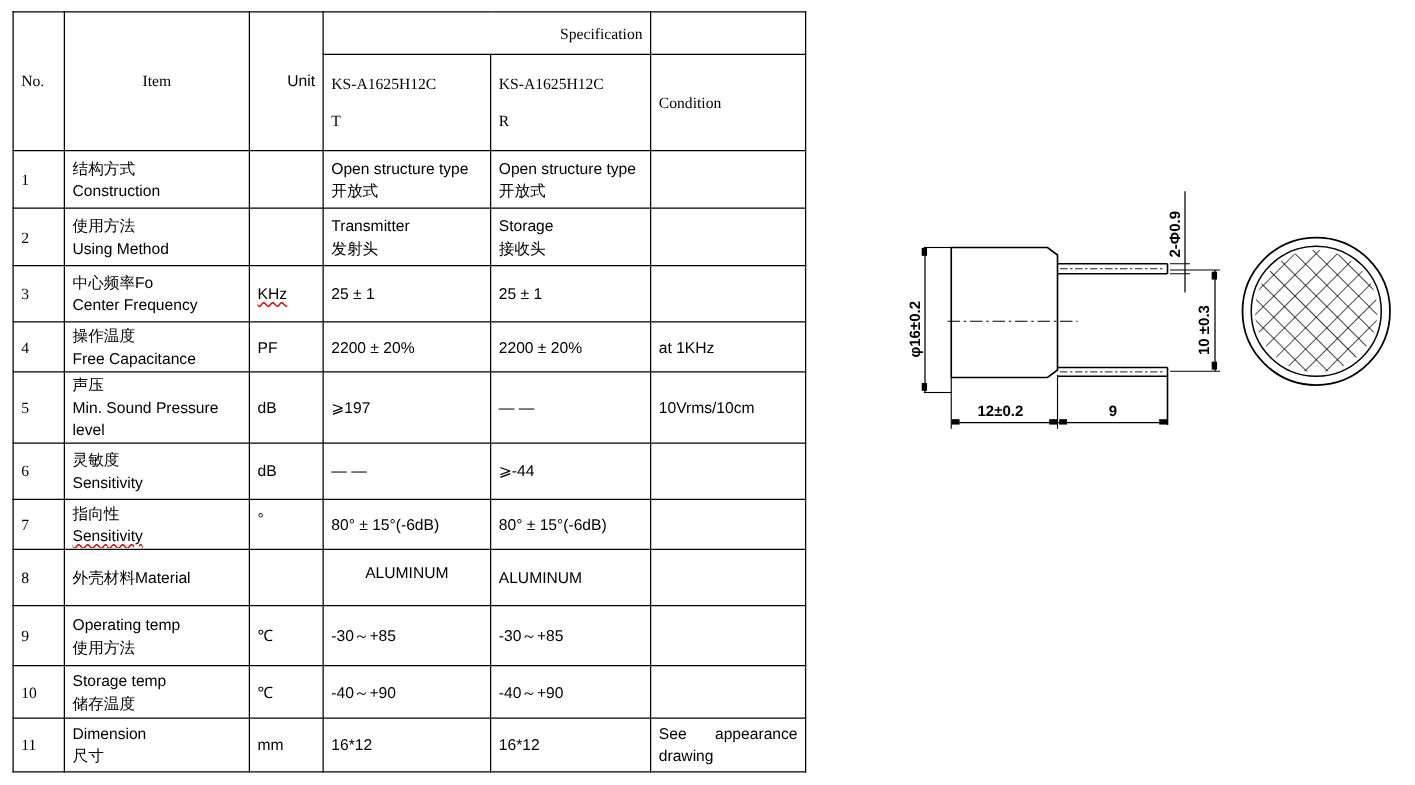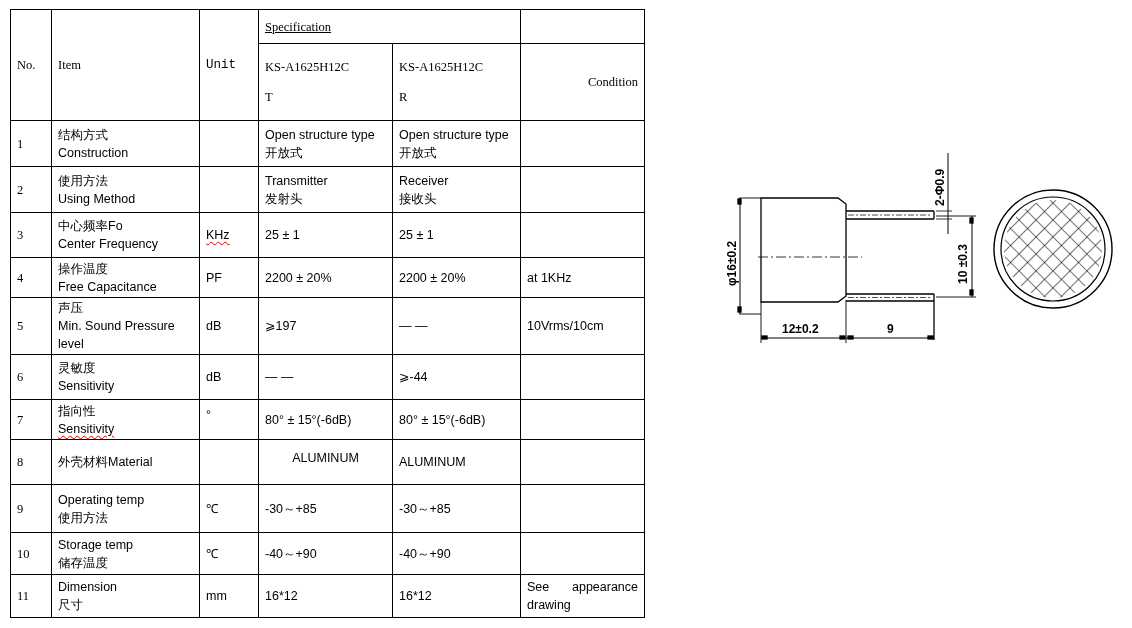--- a/index.html
+++ b/index.html
@@ -1,24 +1,24 @@
 <!DOCTYPE html>
 <html><head>
 <meta charset="utf-8">
 <style>
   html, body { margin: 0; padding: 0; background: #ffffff; }
   body { width: 1132px; height: 628px; position: relative; overflow: hidden; font-family: "Liberation Sans", sans-serif; color: #000; }
   table.spec { position: absolute; left: 10px; top: 9px; border-collapse: collapse; table-layout: fixed; width: 634px; }
   table.spec td { border: 1.5px solid #000; padding: 0 6px; vertical-align: middle; font-size: 12.5px; line-height: 18px; }
   .no { font-family: "Liberation Serif", serif; font-size: 17px; }
-  .hdr-item { font-family: "Liberation Serif", serif; font-size: 12px; }
-  .hdr-unit { text-align: left; font-family: Liberation Mono, monospace; font-size: 17px; }
-  .hdr-spec { text-align: left; font-family: "Liberation Serif", serif; font-size: 12px; text-decoration: underline; }
+  .hdr-item { text-align: center; font-family: "Liberation Serif", serif; font-size: 12px; }
+  .hdr-unit { text-align: right; font-family: Liberation Sans, sans-serif; font-size: 17px; }
+  .hdr-spec { text-align: right; font-family: "Liberation Serif", serif; font-size: 12px; }
   .hdr-model { text-align: left; font-family: "Liberation Serif", serif; font-size: 15px; line-height: 30px !important; }
-  .hdr-cond { text-align: right; font-family: "Liberation Serif", serif; font-size: 17px; }
+  .hdr-cond { text-align: left; font-family: "Liberation Serif", serif; font-size: 17px; }
   .wavy { text-decoration: underline wavy #d00; text-decoration-thickness: 1px; text-underline-offset: 2px; }
   .center { text-align: center; }
   .justify { text-align: justify; text-align-last: left; word-spacing: 10px; }
   .top-al { vertical-align: top !important; padding-top: 6px !important; }
   svg.drawing { position: absolute; left: 0; top: 0; }
 </style>
 </head>
 <body>
 
 <table class="spec">
@@ -73,21 +73,21 @@
     <td>
           <div>使用方法</div>
           <div>Using Method</div>
         </td>
     <td></td>
     <td>
           <div>Transmitter</div>
           <div>发射头</div>
         </td>
     <td>
-          <div>Receiver</div>
+          <div>Storage</div>
           <div>接收头</div>
         </td>
     <td></td>
   </tr>
 
   <tr style="height:45px">
     <td class="no">3</td>
     <td>
           <div>中心频率Fo</div>
           <div>Center Frequency</div>

